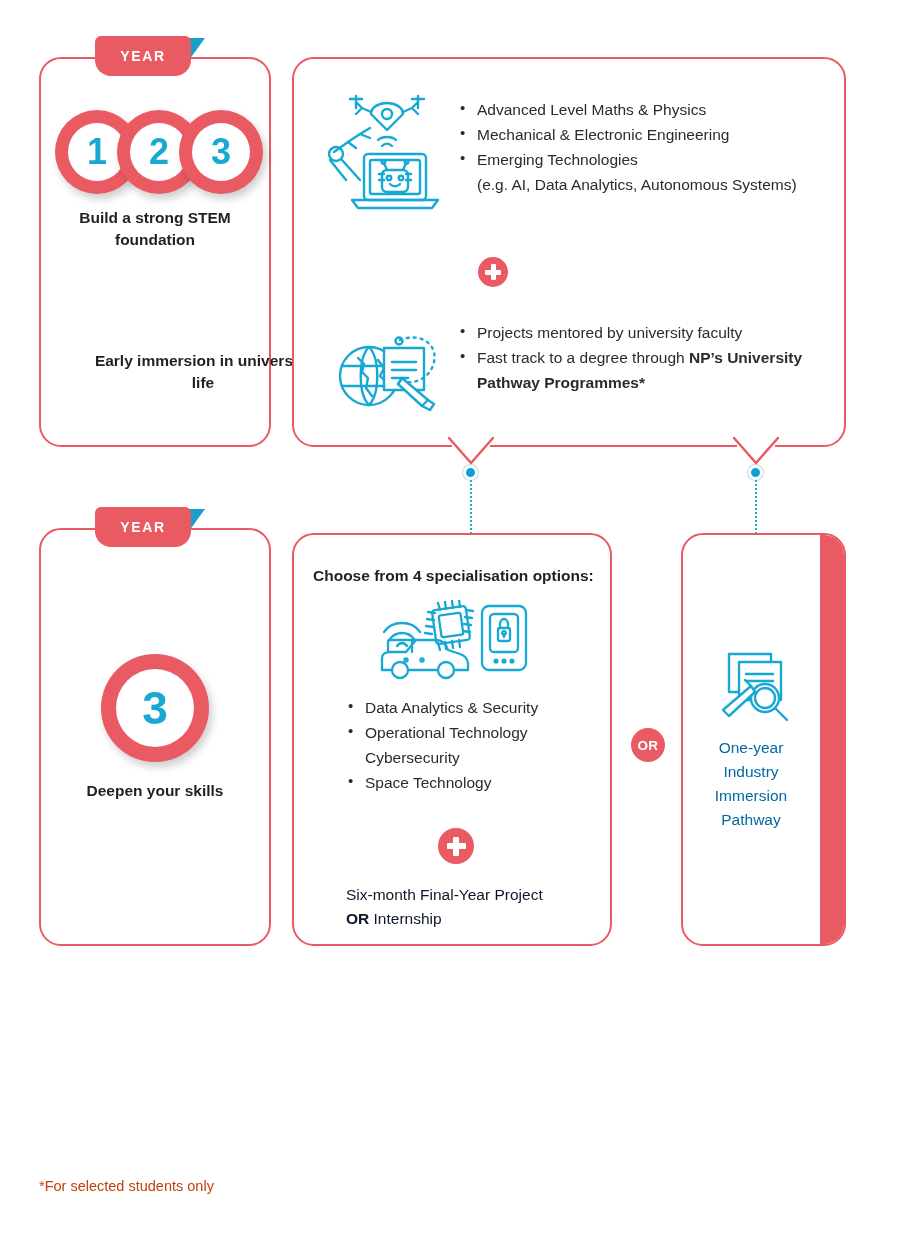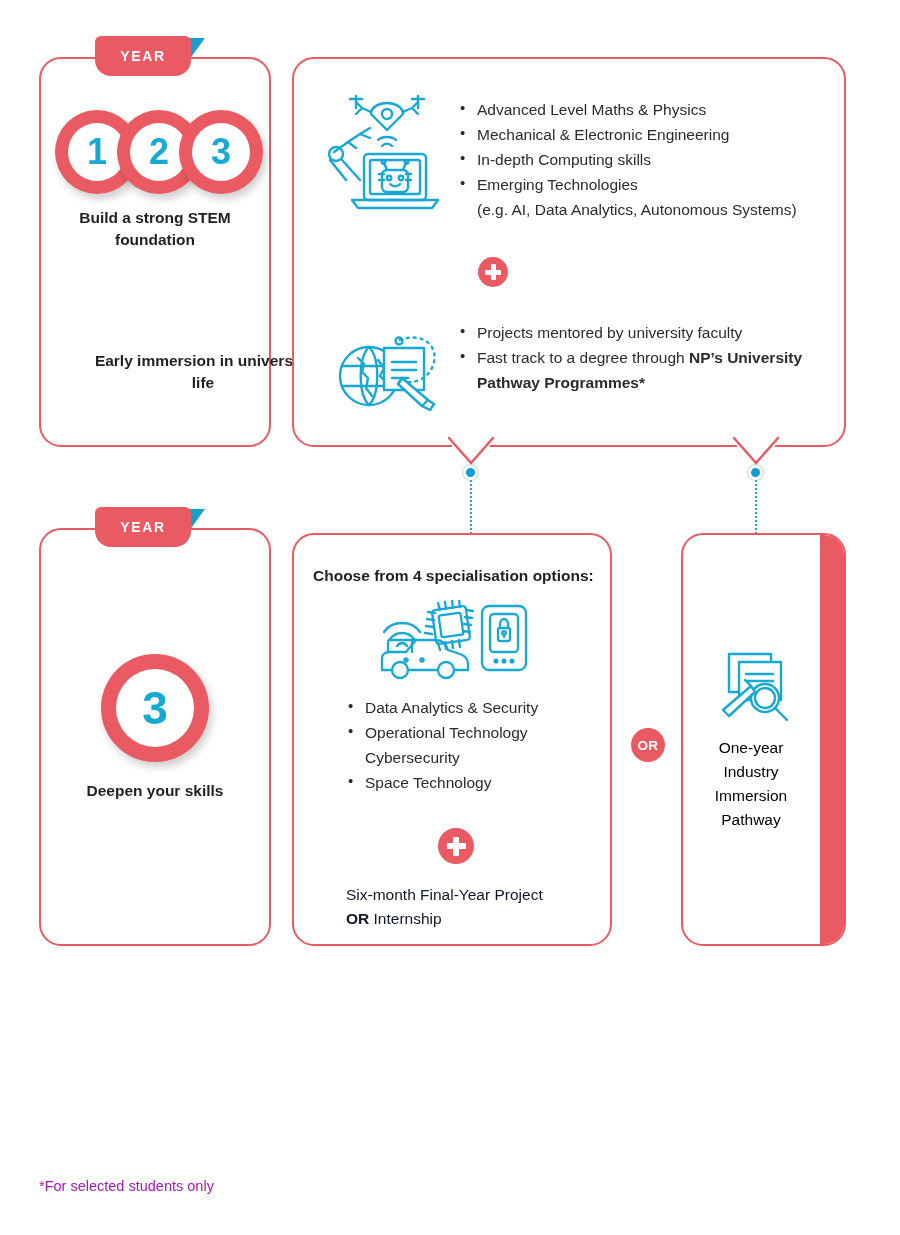--- a/index.html
+++ b/index.html
@@ -195,26 +195,26 @@
     position: absolute;
     font-size: 15.5px;
     line-height: 1.55;
     color: #0f172a;
   }
   .center-text {
     position: absolute;
     text-align: center;
     font-size: 15.5px;
     line-height: 1.55;
-    color: #000000;
+    color: #0369a1;
   }
   .footnote {
     position: absolute;
     font-size: 14.5px;
-    color: #a21caf;
+    color: #c2410c;
   }
 </style>
 </head>
 <body>
 
 <div class="stage">
 
   <div class="card" style="left:39px; top:57px; width:232px; height:390px;"></div>
 
   <div class="year-tab" style="left:95px; top:36px;">
@@ -293,21 +293,20 @@
       <path d="M58 86 L53 86 M58 92 L53 92 M80 86 L85 86 M80 92 L85 92"></path>
       <path d="M61 82 L58 75 M77 82 L80 75"></path>
       <circle cx="57.5" cy="74" r="1.8"></circle>
       <circle cx="80.5" cy="74" r="1.8"></circle>
     </svg>
   </div>
 
   <ul class="bullets" style="position:absolute; left:460px; top:97px; width:375px;">
     <li>Advanced Level Maths &amp; Physics</li>
     <li>Mechanical &amp; Electronic Engineering</li>
-    <li>In-depth Computing skills</li>
     <li>Emerging Technologies</li>
     <li class="sub">(e.g. AI, Data Analytics, Autonomous Systems)</li>
   </ul>
 
   <div class="plus-badge" style="left:478px; top:257px;"></div>
 
   <div class="icon" style="left:336px; top:320px;">
     <svg width="104" height="94" viewBox="0 0 104 94" fill="none" stroke="#17a8d4" stroke-width="2.4" stroke-linecap="round" stroke-linejoin="round">
 
       <circle cx="33" cy="56" r="29"></circle>

